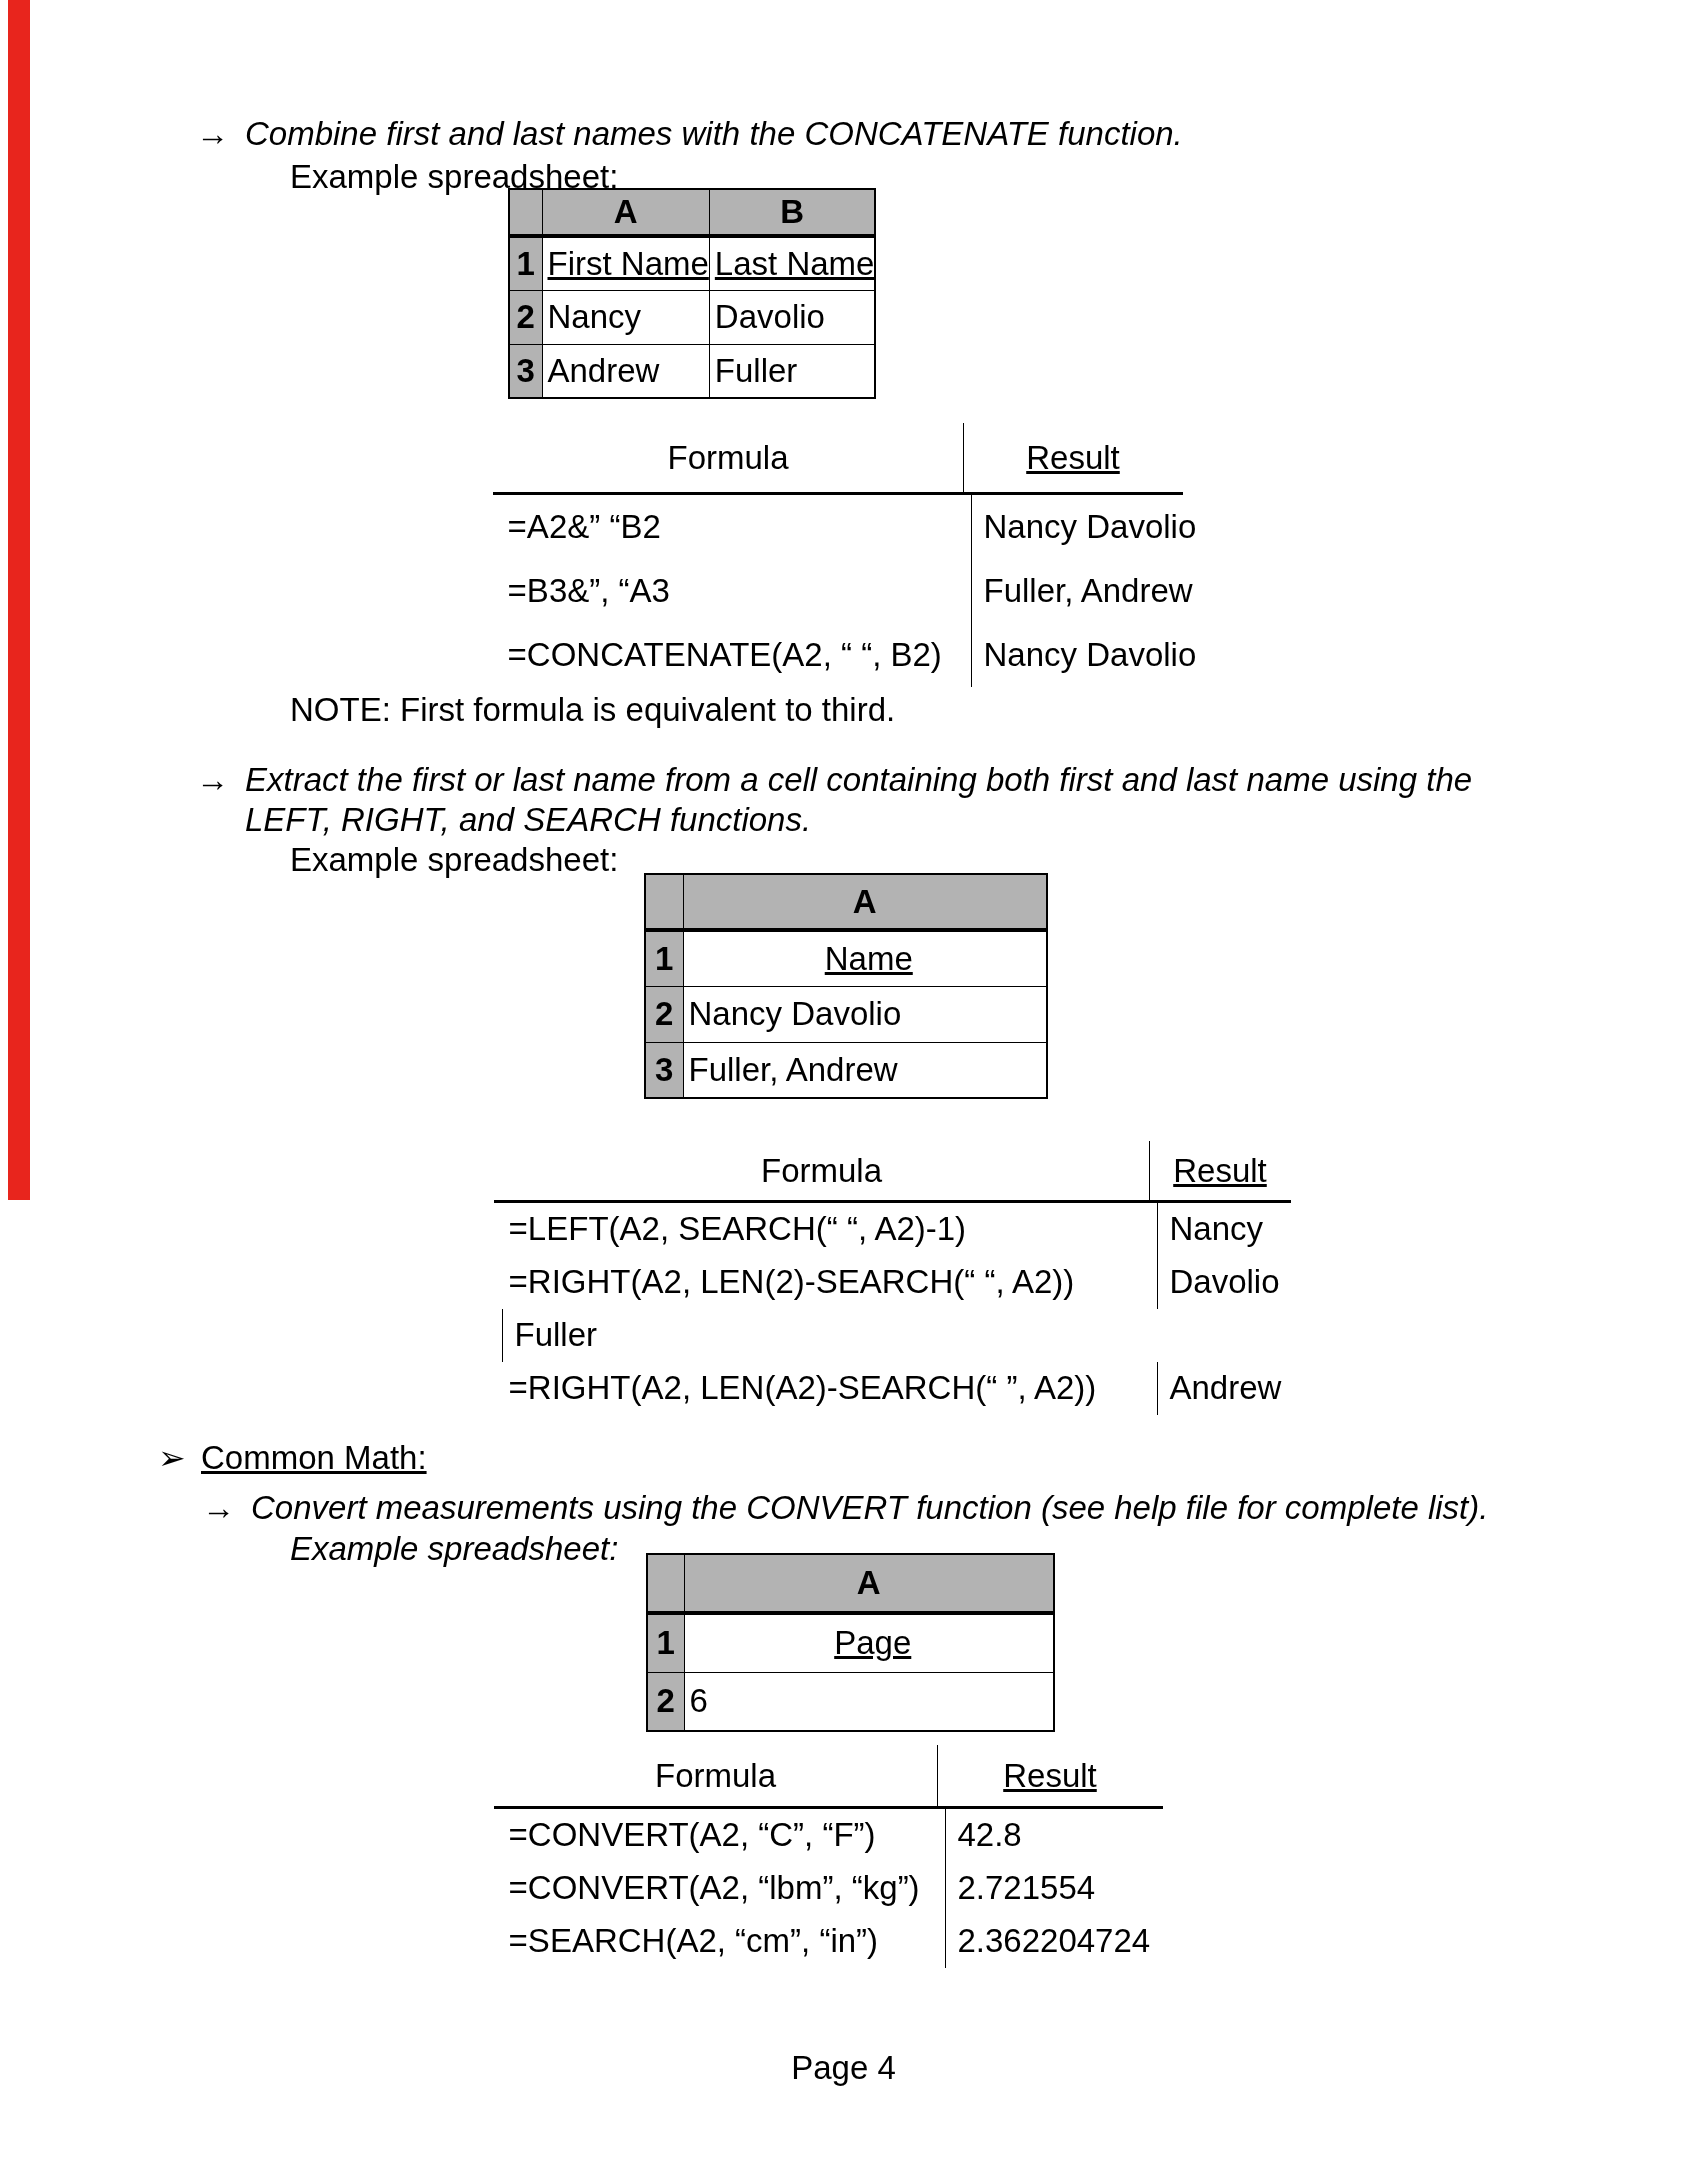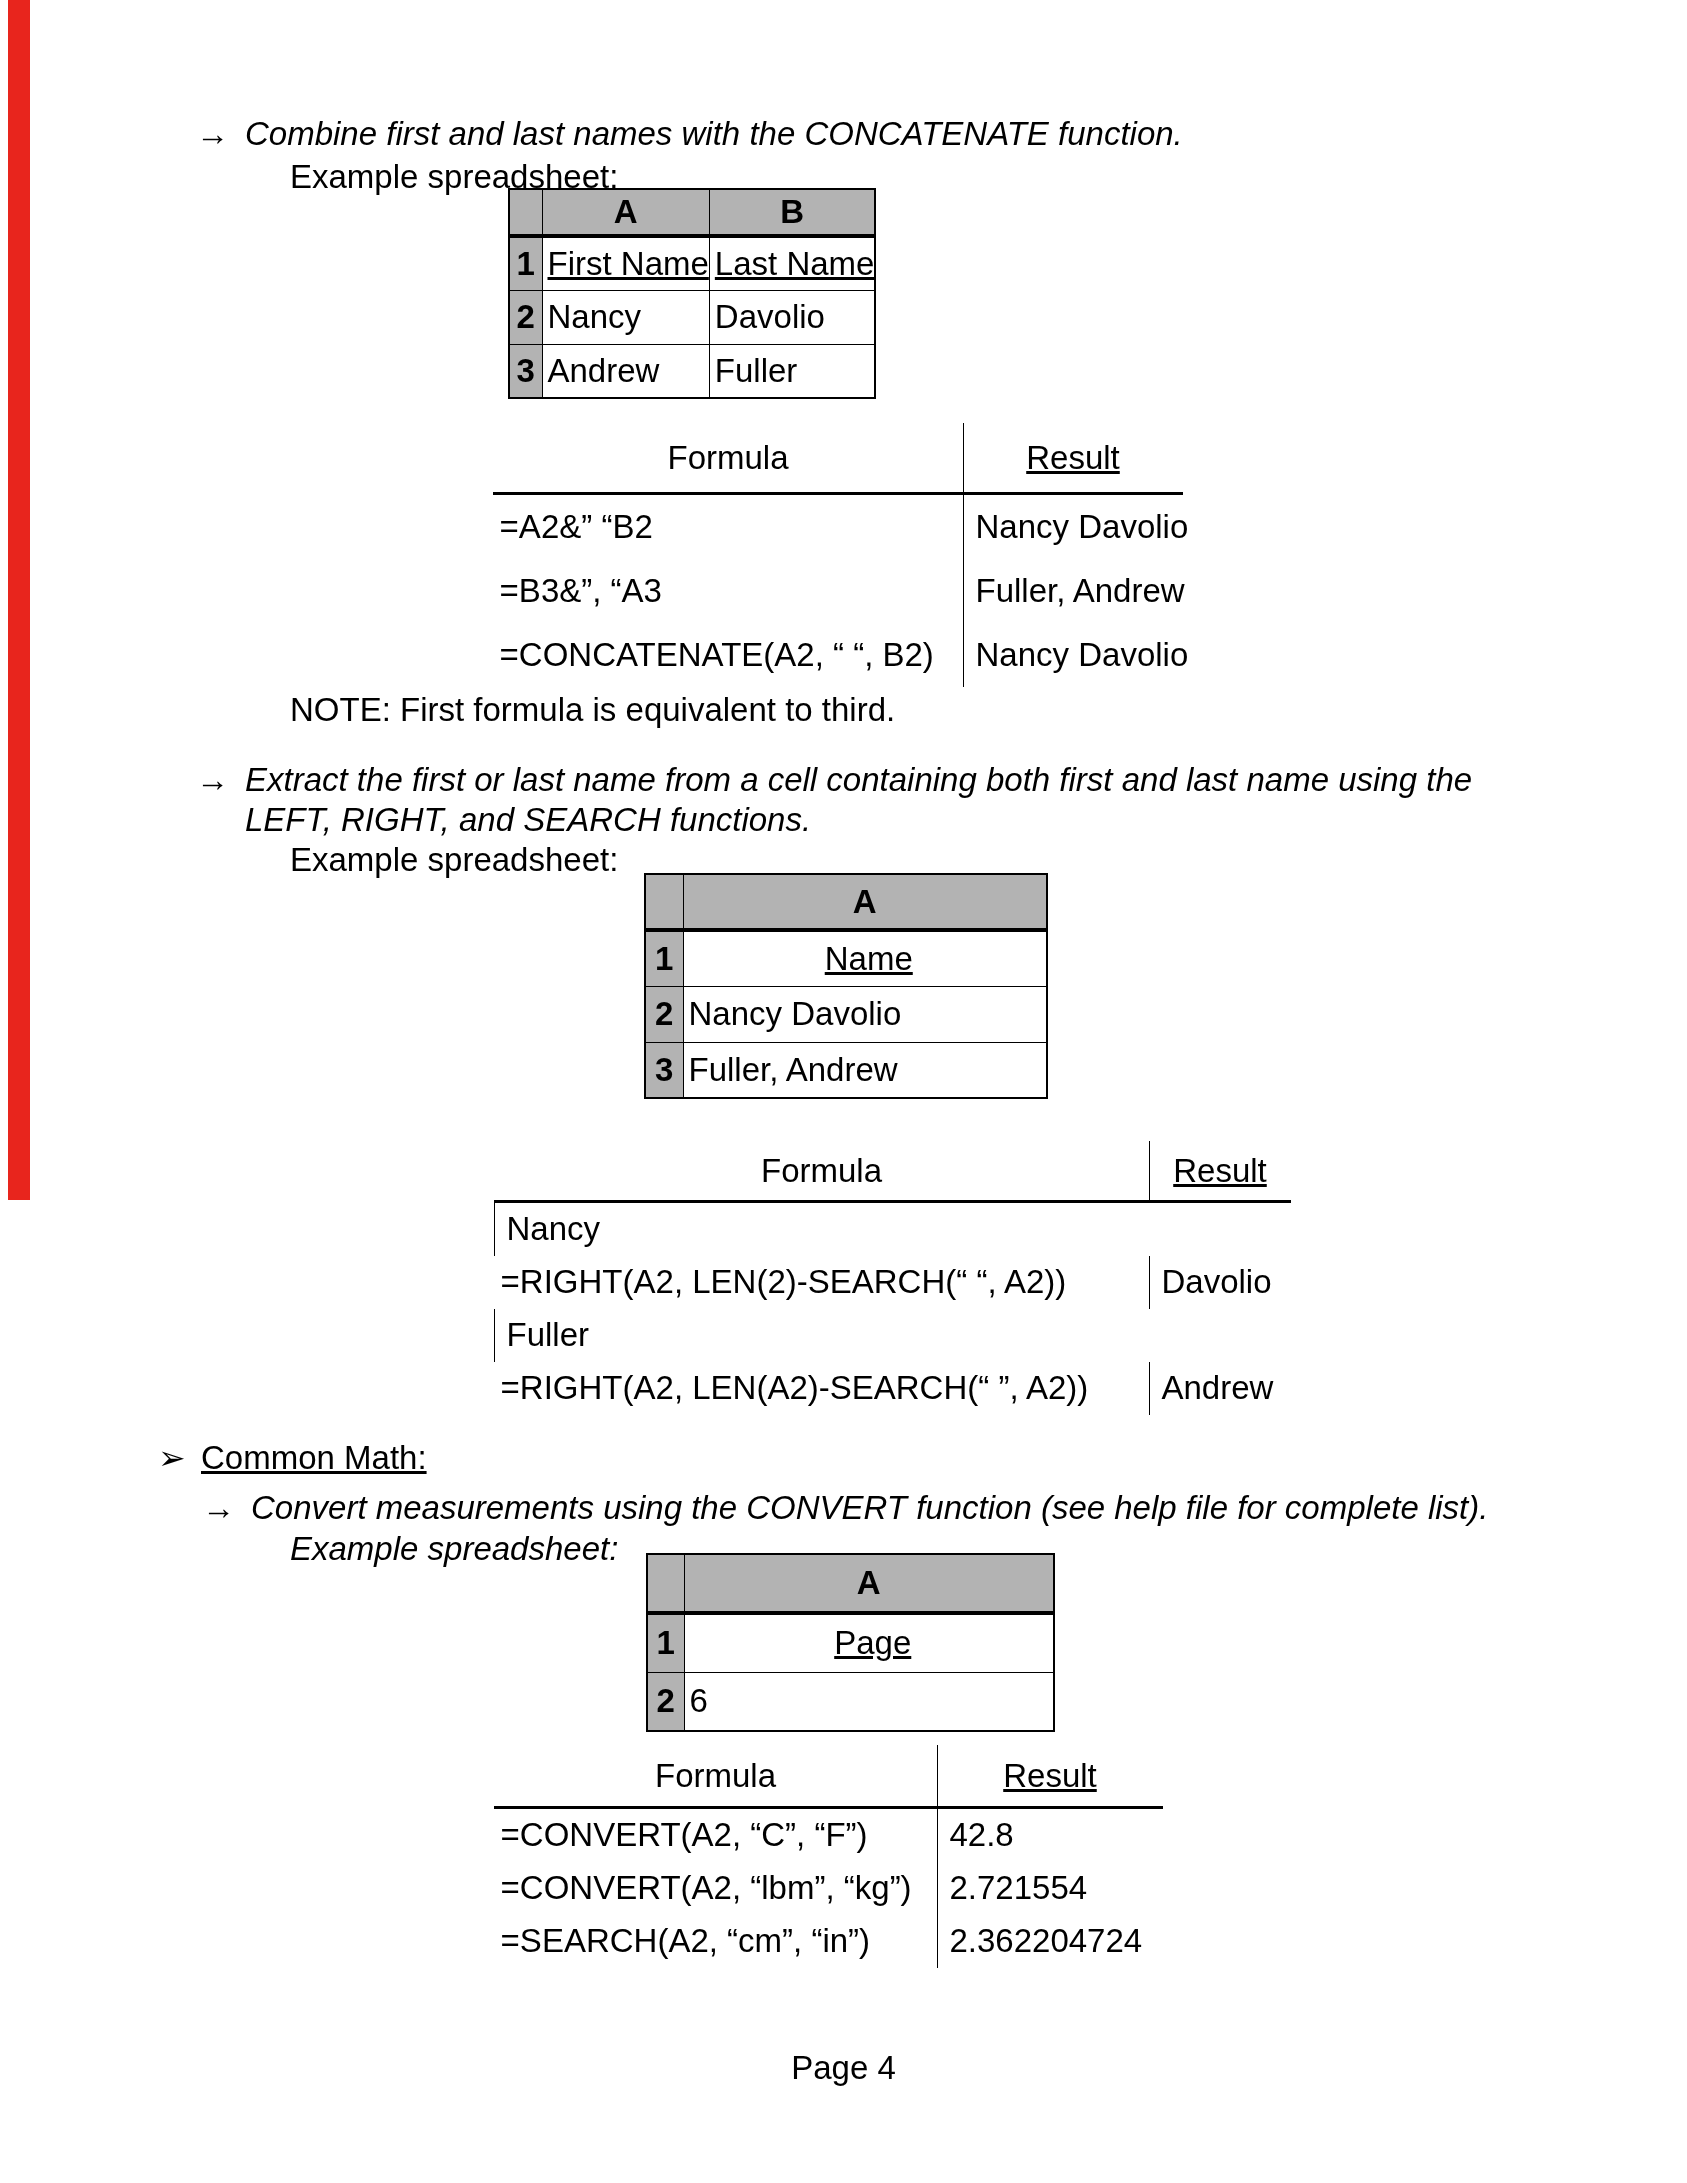--- a/index.html
+++ b/index.html
@@ -38,21 +38,21 @@
   #sheet1 { left:508px; top:188px; }
   #sheet2 { left:644px; top:873px; }
   #sheet3 { left:646px; top:1553px; }
 
   
   .ftable { position:absolute; }
   .fhead { display:flex; }
   .fh1 { width:var(--c1); height:var(--hh); display:flex; align-items:center; justify-content:center; }
   .fh2 { width:var(--c2); height:var(--hh); display:flex; align-items:center; justify-content:center; border-left:1.6px solid #000;text-decoration:underline; }
   .rule { width:calc(var(--c1) + var(--c2) + 1.6px); height:2.5px; background:#000; }
-  .frow { display:flex; height:var(--rh); }
+  .frow { display:flex; height:var(--rh);margin-left:8px; }
   .fcell { width:calc(var(--c1) - 6.6px); padding-left:6.6px; white-space:nowrap; display:flex; align-items:center; }
   .rcell { width:calc(var(--c2) - 11.5px); padding-left:11.5px; white-space:nowrap; border-left:1.6px solid #000; display:flex; align-items:center; }
   #ft1 { left:493px; top:423px; --c1:470px; --c2:218px; --hh:69px; --rh:64px; }
   #ft2 { left:494px; top:1141px; --c1:655px; --c2:140px; --hh:59px; --rh:53px; }
   #ft3 { left:494px; top:1745px; --c1:443px; --c2:224px; --hh:61px; --rh:53px; }
 </style>
 </head>
 <body>
 
 <div class="page">
@@ -148,20 +148,21 @@
   </tbody>
     </table>
 
   <div class="ftable" id="ft2">
     <div class="fhead">
       <div class="fh1">Formula</div>
       <div class="fh2">Result</div>
     </div>
     <div class="rule"></div>
     <div class="frow">
+      <div class="fcell">=LEFT(A2, SEARCH(“ “, A2)-1)</div>
       <div class="rcell">Nancy</div>
     </div>
     <div class="frow">
       <div class="fcell">=RIGHT(A2, LEN(2)-SEARCH(“ “, A2))</div>
       <div class="rcell">Davolio</div>
     </div>
     <div class="frow">
       <div class="rcell">Fuller</div>
     </div>
     <div class="frow">

